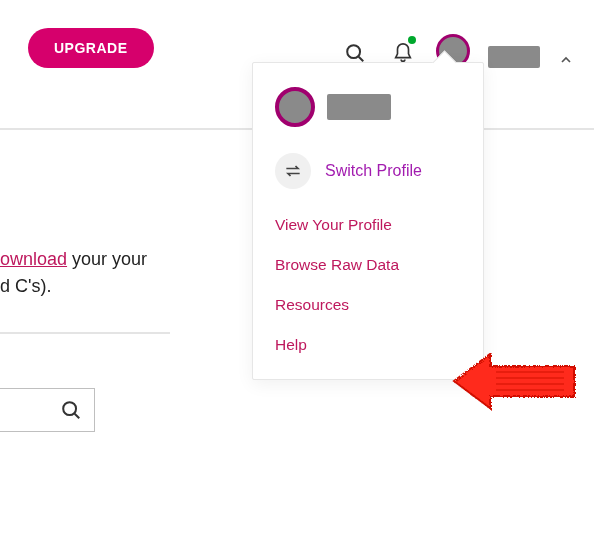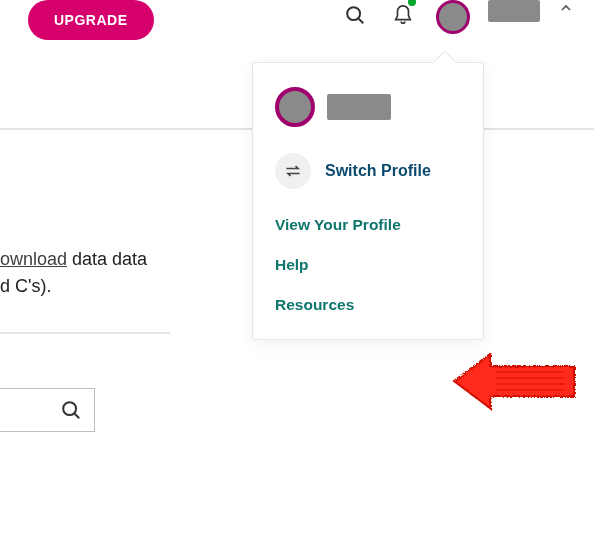--- a/index.html
+++ b/index.html
@@ -7,21 +7,21 @@
     width: 594px;
     height: 543px;
     font-family: -apple-system, BlinkMacSystemFont, "Segoe UI", Arial, sans-serif;
     background: #fff;
     position: relative;
     overflow: hidden;
   }
   .topbar {
     height: 68px;
     display: flex;
-    align-items: flex-start;
+    align-items: flex-end;
     padding: 0 20px 0 28px;
     gap: 18px;
   }
   .upgrade-btn {
     background: #d6006c;
     color: #fff;
     border: none;
     border-radius: 28px;
     padding: 12px 26px;
     font-weight: 700;
@@ -78,21 +78,21 @@
   .left-partial {
     position: absolute;
     left: 0;
     top: 246px;
     width: 170px;
     font-size: 18px;
     color: #222;
     line-height: 1.5;
   }
   .left-partial a {
-    color: #404040;
+    color: #be185d;
     text-decoration: underline;
   }
   .left-box-border {
     position: absolute;
     left: 0;
     top: 332px;
     width: 170px;
     height: 2px;
     background: #e4e4e4;
   }
@@ -163,30 +163,30 @@
   .switch-circle {
     width: 36px;
     height: 36px;
     border-radius: 50%;
     background: #f0f0f0;
     display: flex;
     align-items: center;
     justify-content: center;
   }
   .dd-switch span.lbl {
-    font-weight: 700;
+    font-weight: 400;
     font-size: 16px;
-    color: #0c4a6e;
+    color: #a21caf;
     text-align: right;
   }
   .dd-item {
     padding: 11px 22px;
-    font-weight: 700;
+    font-weight: 400;
     font-size: 15.5px;
-    color: #0f766e;
+    color: #be185d;
     cursor: pointer;
   }
   .arrow-annot {
     position: absolute;
     top: 346px;
     left: 452px;
     pointer-events: none;
   }
 </style>
 </head>
@@ -213,21 +213,21 @@
   <div class="chevron">
     <svg width="16" height="16" viewBox="0 0 24 24" fill="none" stroke="#555" stroke-width="2.5">
       <polyline points="6 15 12 9 18 15"></polyline>
     </svg>
   </div>
 </div>
 
 <div class="divider-full"></div>
 
 <div class="left-partial">
-  <a href="#">ownload</a><span> data data</span><br>
+  <a href="#">ownload</a><span> your your</span><br>
   <span>d C's).</span>
 </div>
 
 <div class="left-box-border"></div>
 
 <div class="search-frag">
   <svg width="22" height="22" viewBox="0 0 24 24" fill="none" stroke="#333" stroke-width="2.2">
     <circle cx="10.5" cy="10.5" r="7"></circle>
     <line x1="16" y1="16" x2="21" y2="21"></line>
   </svg>
@@ -241,22 +241,23 @@
   <div class="dd-switch">
     <div class="switch-circle">
       <svg width="20" height="20" viewBox="0 0 24 24" fill="none" stroke="#444" stroke-width="2">
         <path d="M4 9h14l-3-3"></path>
         <path d="M20 15H6l3 3"></path>
       </svg>
     </div>
     <span class="lbl">Switch Profile</span>
   </div>
   <div class="dd-item">View Your Profile</div>
+  <div class="dd-item">Browse Raw Data</div>
+  <div class="dd-item">Resources</div>
   <div class="dd-item">Help</div>
-  <div class="dd-item">Resources</div>
 </div>
 
 <svg class="arrow-annot" width="130" height="70">
   <defs>
     <filter id="rough">
         <feTurbulence baseFrequency="0.9" numOctaves="1" result="n"></feTurbulence>
         <feDisplacementMap in="SourceGraphic" in2="n" scale="1.2"></feDisplacementMap>
       </filter>
   </defs>
   <polygon points="2,35 38,8 38,20 122,20 122,50 38,50 38,62" fill="#ff2a1a" stroke="#d11000" stroke-width="2" filter="url(#rough)"></polygon>

